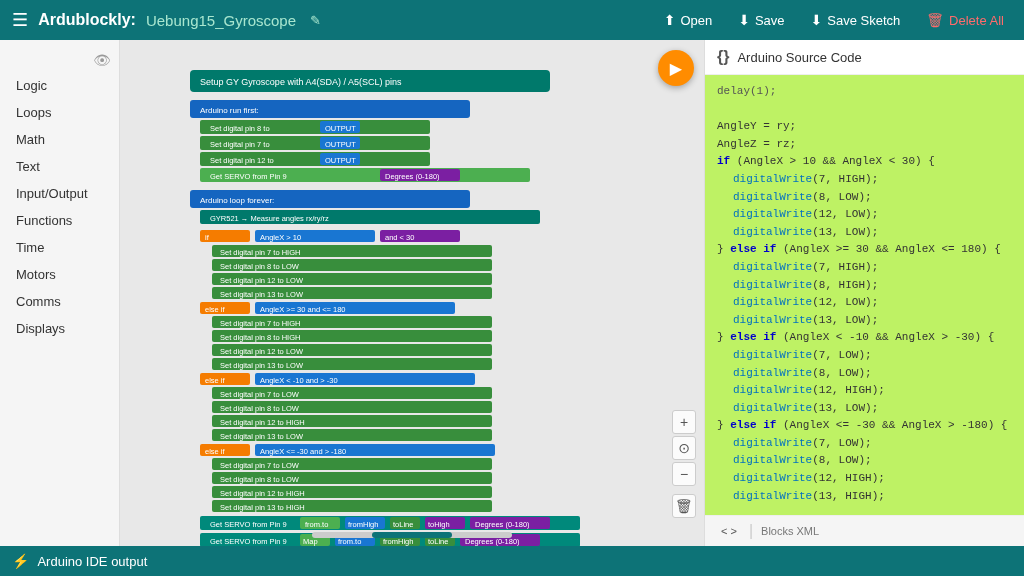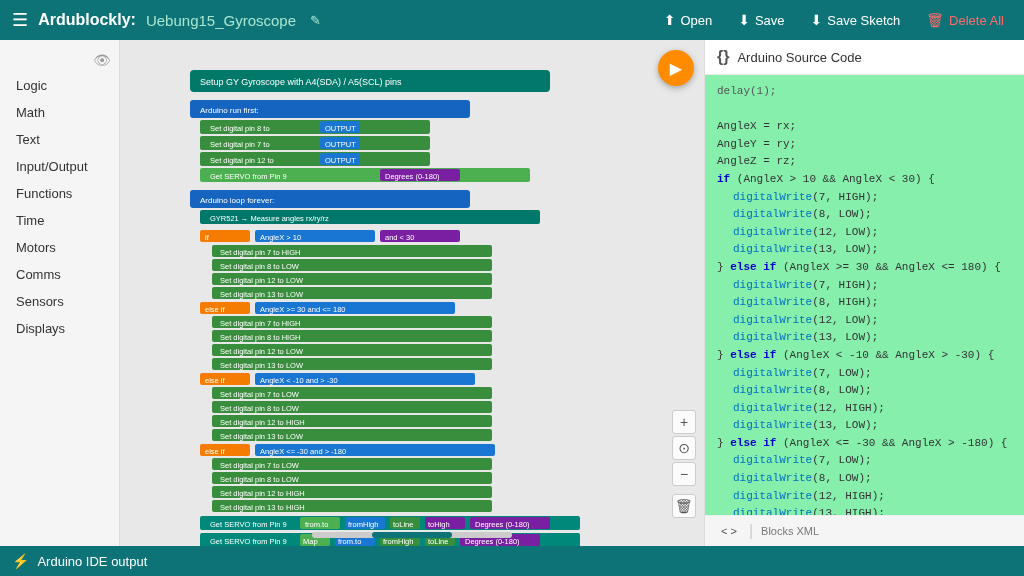--- a/index.html
+++ b/index.html
@@ -97,21 +97,21 @@
     }
     #code-header {
       display: flex; align-items: center; padding: 8px 12px;
       border-bottom: 1px solid #eee; gap: 8px;
     }
     .code-brace { font-size: 16px; font-weight: bold; color: #555; }
     .code-title { font-size: 13px; color: #333; font-weight: 500; text-align: right; }
     #code-body {
       flex: 1; overflow-y: auto; padding: 8px 12px;
       font-family: 'Courier New', monospace; font-size: 11px; color: #333;
-      line-height: 1.6; background: #86efac;
+      line-height: 1.6; background: #bef264;
     }
     #code-body .kw { color: #0000cc; font-weight: bold; }
     #code-body .fn { color: #0070c1; text-align: right; }
     #code-footer {
       display: flex; align-items: center; padding: 6px 12px;
       border-top: 1px solid #eee; gap: 8px; background: #f5f5f5;
     }
     .footer-btn {
       font-size: 11px; color: #555; cursor: pointer; padding: 2px 4px;
       background: none; border: none;
@@ -154,28 +154,28 @@
   </button>
 </div>
 
 <div id="main">
 
   <div id="sidebar">
     <div class="sidebar-header">
       <span class="sidebar-eye">👁</span>
     </div>
     <div class="sidebar-item">Logic</div>
+    <div class="sidebar-item">Loops</div>
     <div class="sidebar-item">Math</div>
     <div class="sidebar-item">Text</div>
     <div class="sidebar-item">Input/Output</div>
     <div class="sidebar-item">Functions</div>
     <div class="sidebar-item">Time</div>
     <div class="sidebar-item">Motors</div>
     <div class="sidebar-item">Comms</div>
-    <div class="sidebar-item">Sensors</div>
     <div class="sidebar-item">Displays</div>
   </div>
 
   <div id="canvas-area">
 
     <div class="blocks-canvas">
       <svg width="100%" height="100%" style="position:absolute;top:0;left:0;">
 
         <rect x="70" y="30" width="360" height="22" rx="4" fill="#00796b"></rect>
         <text x="80" y="45" font-size="9" fill="white" font-family="Arial">Setup GY Gyroscope with A4(SDA) / A5(SCL) pins</text>
@@ -302,21 +302,20 @@
   </div>
 
   <div id="code-panel">
     <div id="code-header">
       <span class="code-brace">{}</span>
       <span class="code-title">Arduino Source Code</span>
     </div>
     <div id="code-body">
       <div style="color:#555;">delay(1);</div>
       <div>&nbsp;</div>
-      <div>AngleX = rx;</div>
       <div>AngleY = ry;</div>
       <div>AngleZ = rz;</div>
       <div><span class="kw">if</span> (AngleX &gt; 10 &amp;&amp; AngleX &lt; 30) {</div>
       <div style="padding-left:16px;"><span class="fn">digitalWrite</span>(7, HIGH);</div>
       <div style="padding-left:16px;"><span class="fn">digitalWrite</span>(8, LOW);</div>
       <div style="padding-left:16px;"><span class="fn">digitalWrite</span>(12, LOW);</div>
       <div style="padding-left:16px;"><span class="fn">digitalWrite</span>(13, LOW);</div>
       <div>} <span class="kw">else if</span> (AngleX &gt;= 30 &amp;&amp; AngleX &lt;= 180) {</div>
       <div style="padding-left:16px;"><span class="fn">digitalWrite</span>(7, HIGH);</div>
       <div style="padding-left:16px;"><span class="fn">digitalWrite</span>(8, HIGH);</div>

